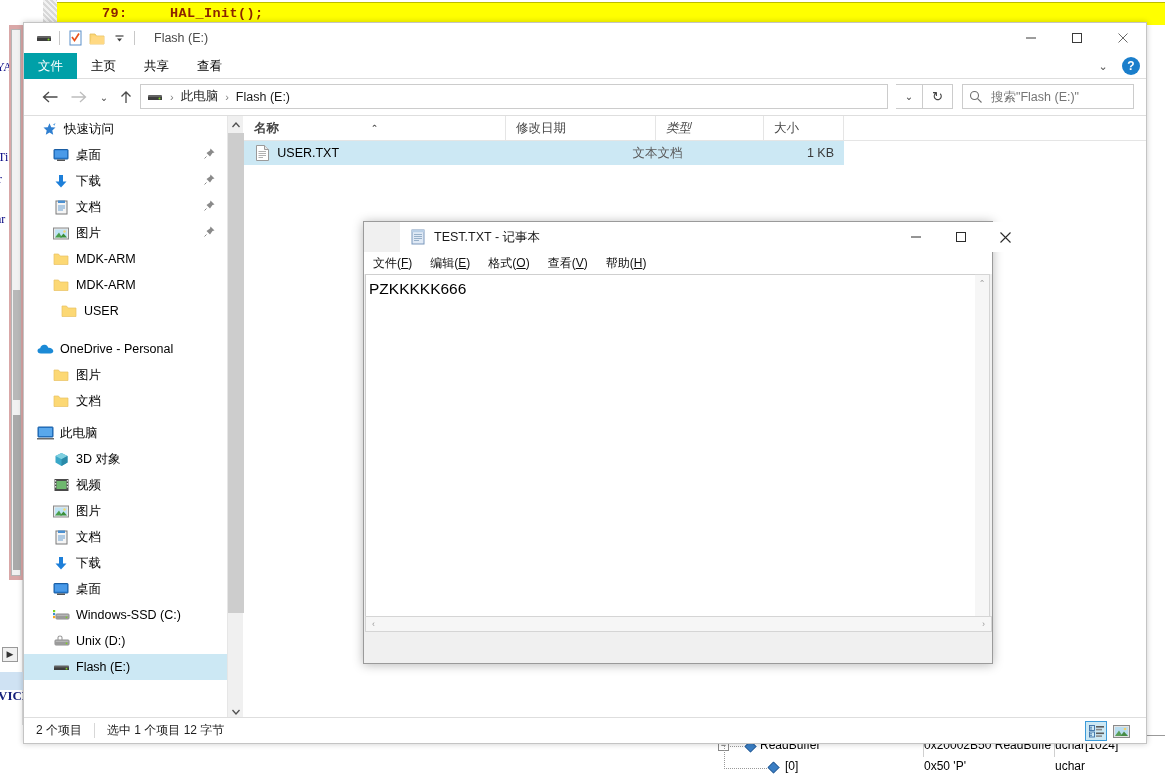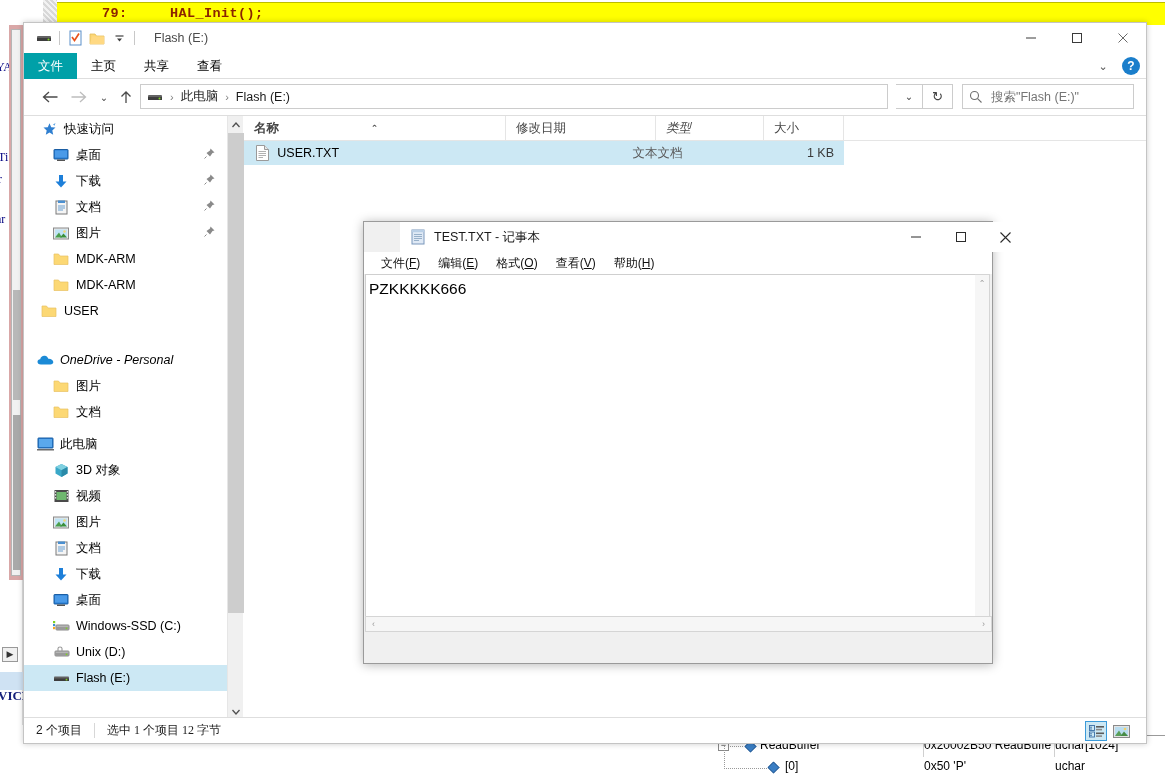--- a/index.html
+++ b/index.html
@@ -259,21 +259,21 @@
   .f-type { width: 148px; color: #5a5a5a; }
   .f-size { width: 85px; color: #3a3a3a; text-align: right; padding-right: 10px; }
 
   .exp-statusbar {
     position: absolute; left: 0; bottom: 0; width: 100%; height: 26px;
     border-top: 1px solid #dedede; background: #ffffff;
     display: flex; align-items: center;
     font-size: 12px; color: #1d1d1d;
   }
   .status-seg { padding: 0 12px; height: 15px; line-height: 15px; }
-  .status-seg + .status-seg { border-left: 1px solid #d7d7d7; font-family: Liberation Serif, serif; }
+  .status-seg + .status-seg { border-left: 1px solid #d7d7d7; }
   .view-btns { position: absolute; right: 14px; top: 3px; display: flex; gap: 3px; }
   .view-btn {
     width: 22px; height: 20px; display: flex; align-items: center; justify-content: center;
   }
   .view-btn.active { border: 1px solid #3b9ad9; background: #cce8f4; }
 
   
   .notepad {
     position: absolute; left: 363px; top: 221px; width: 630px; height: 443px;
     background: #f0f0f0;
@@ -286,21 +286,21 @@
   }
   .np-icon { width: 16px; height: 16px; margin: 0 8px 0 10px; }
   .np-title { font-size: 12.5px; color: #1a1a1a; }
   .np-winbtns { position: absolute; right: 0; top: 0; display: flex; }
   .np-winbtn {
     width: 45px; height: 30px; display: flex; align-items: center; justify-content: center;
     color: #2b2b2b;
   }
   .np-menubar {
     position: absolute; left: 0; top: 30px; width: 100%; height: 22px;
-    background: #ffffff; display: flex; align-items: center; padding-left: 8px;
+    background: #ffffff; display: flex; align-items: center; 
   }
   .np-menu {
     padding: 0 9px; font-size: 12px; color: #111; height: 22px; line-height: 22px;
   }
   .np-menu u { text-decoration: underline; }
   .np-editor {
     position: absolute; left: 1px; top: 52px; width: 612px; height: 357px;
     background: #ffffff; border: 1px solid #cfcfcf; border-right: none;
     overflow: hidden;
   }
@@ -610,30 +610,30 @@
 
         <div class="side-item" style="padding-left:28px;">
           <span class="s-icon">
             <svg width="16" height="14" viewBox="0 0 16 14">
                 <path d="M1 2 L5.5 2 L7 4 L15 4 L15 12.5 L1 12.5 Z" fill="#fcd874" stroke="#e8c163" stroke-width="0.7"></path>
               </svg>
           </span>
           <span>MDK-ARM</span>
         </div>
 
-        <div class="side-item" style="padding-left:16px;">
+        <div class="side-item" style="padding-left:36px;">
           <span class="s-icon">
             <svg width="16" height="14" viewBox="0 0 16 14">
                 <path d="M1 2 L5.5 2 L7 4 L15 4 L15 12.5 L1 12.5 Z" fill="#fcd874" stroke="#e8c163" stroke-width="0.7"></path>
               </svg>
           </span>
           <span>USER</span>
         </div>
 
-        <div class="side-item" style="padding-left:12px; margin-top:23px;font-style:italic;">
+        <div class="side-item" style="padding-left:12px; margin-top:12px;">
           <span class="s-icon">
             <svg width="17" height="12" viewBox="0 0 17 12">
               <path d="M4 10.5 C1.5 10.5 0.5 9 0.5 7.7 C0.5 6.3 1.8 5.2 3.2 5.3 C3.6 3 5.6 1.5 7.8 1.8 C9.6 2 10.9 3.3 11.3 4.8 C13.6 4.5 16.2 5.8 16.3 8 C16.4 9.6 15 10.5 13.4 10.5 Z" fill="#1b8ad6"></path>
             </svg>
           </span>
           <span>OneDrive - Personal</span>
         </div>
 
         <div class="side-item" style="padding-left:28px;">
           <span class="s-icon">

